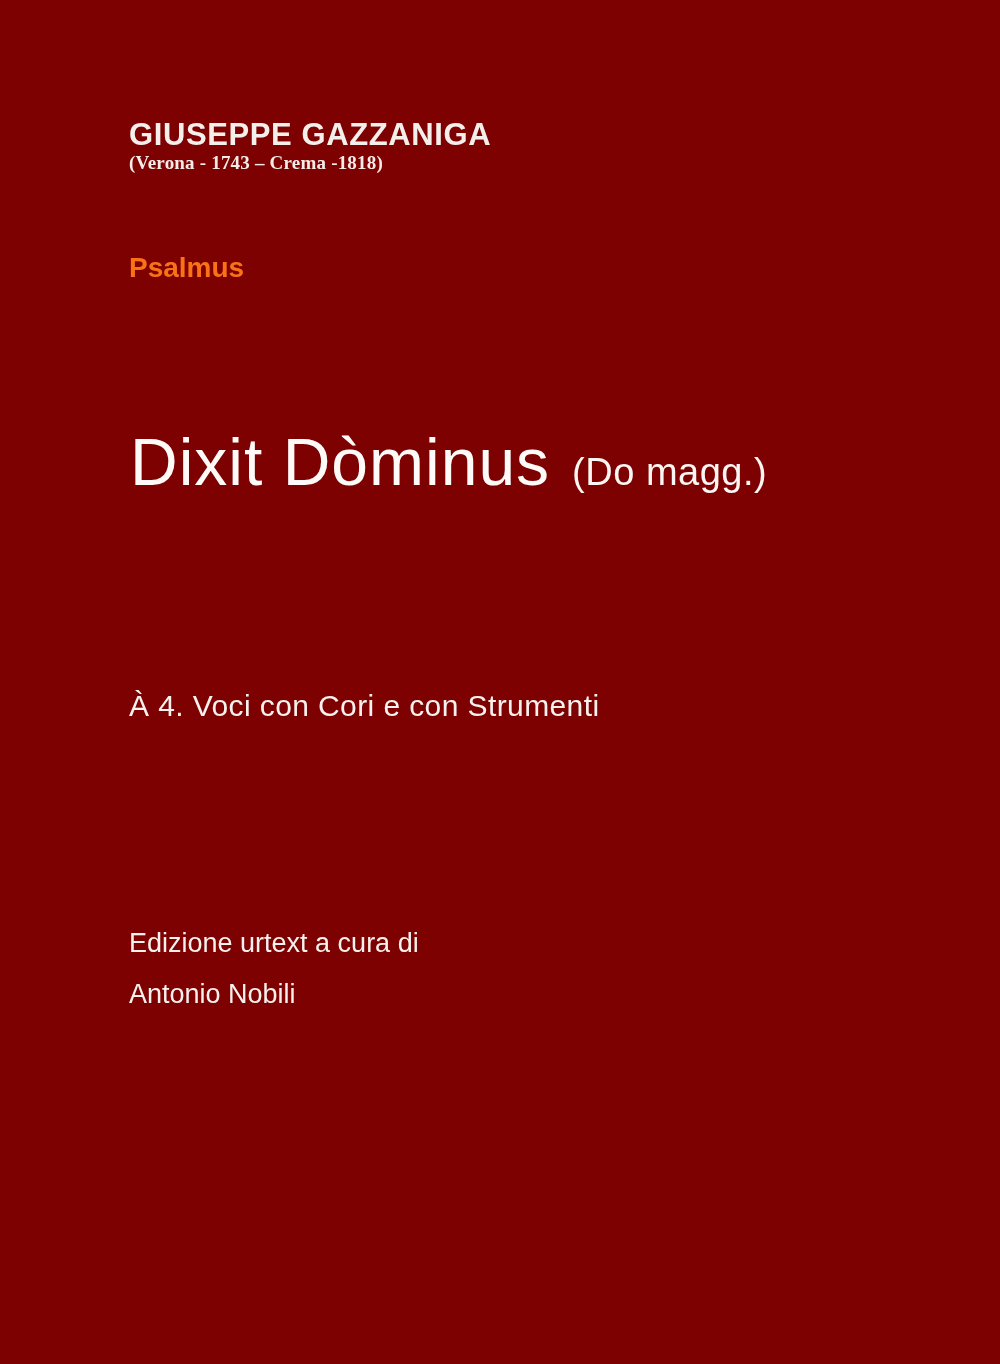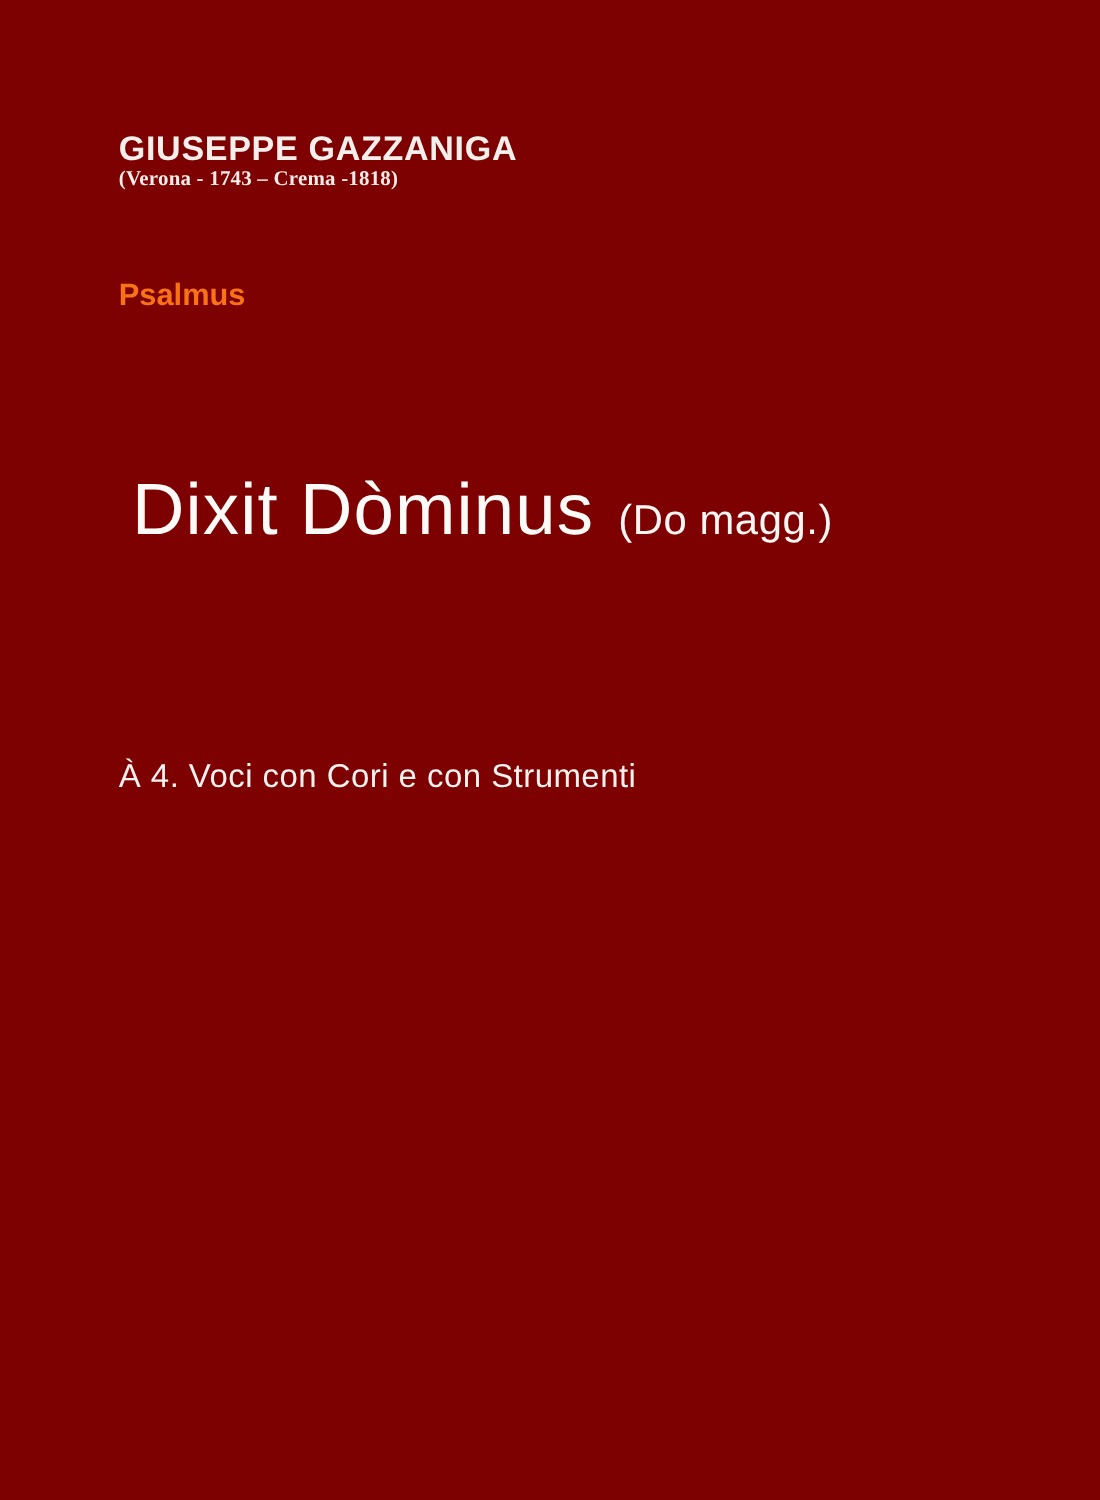--- a/index.html
+++ b/index.html
@@ -17,21 +17,21 @@
   }
   .page {
     position: relative;
     width: 1000px;
     height: 1364px;
     background: #7d0101;
     box-sizing: border-box;
   }
   .content {
     position: absolute;
-    left: 108px;
+    left: 129px;
     top: 118px;
     width: 800px;
   }
 
   
   .composer-name {
     font-size: 31px;
     font-weight: 600;
     letter-spacing: 0.6px;
     line-height: 1.1;
@@ -50,21 +50,21 @@
   
   .genre {
     font-size: 28px;
     font-weight: 700;
     margin: 78px 0 0 0;
     color: #f97316;
   }
 
   
   .title-row {
-    margin: 140px 0 0 12px;
+    margin: 140px 0 0 1px;
     white-space: nowrap;
   }
   .title-main {
     font-size: 66px;
     font-weight: 400;
     letter-spacing: 1px;
     color: #fdfaf8;
   }
   .title-key {
     font-size: 38px;
@@ -111,15 +111,19 @@
     <p class="genre">Psalmus</p>
 
     <div class="title-row">
       <span class="title-main">Dixit   Dòminus</span><span class="title-key">(Do  magg.)</span>
     </div>
 
     <div class="scoring">
       <div>À  4.  Voci  con  Cori  e  con  Strumenti</div>
     </div>
 
+    <div class="credit">
+      <div>Edizione urtext a cura di</div>
+      <div>Antonio Nobili</div>
+    </div>
 
   </div>
 </div>
 
 </body></html>

